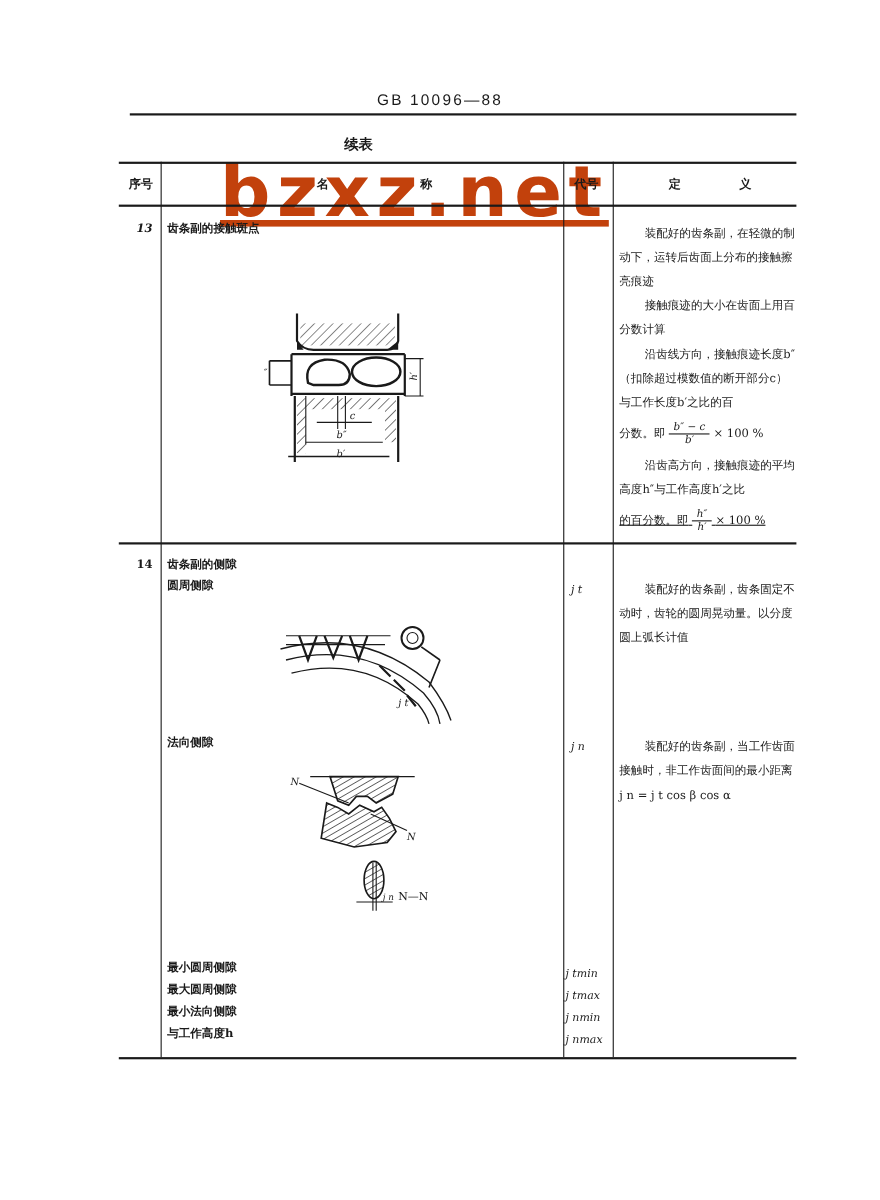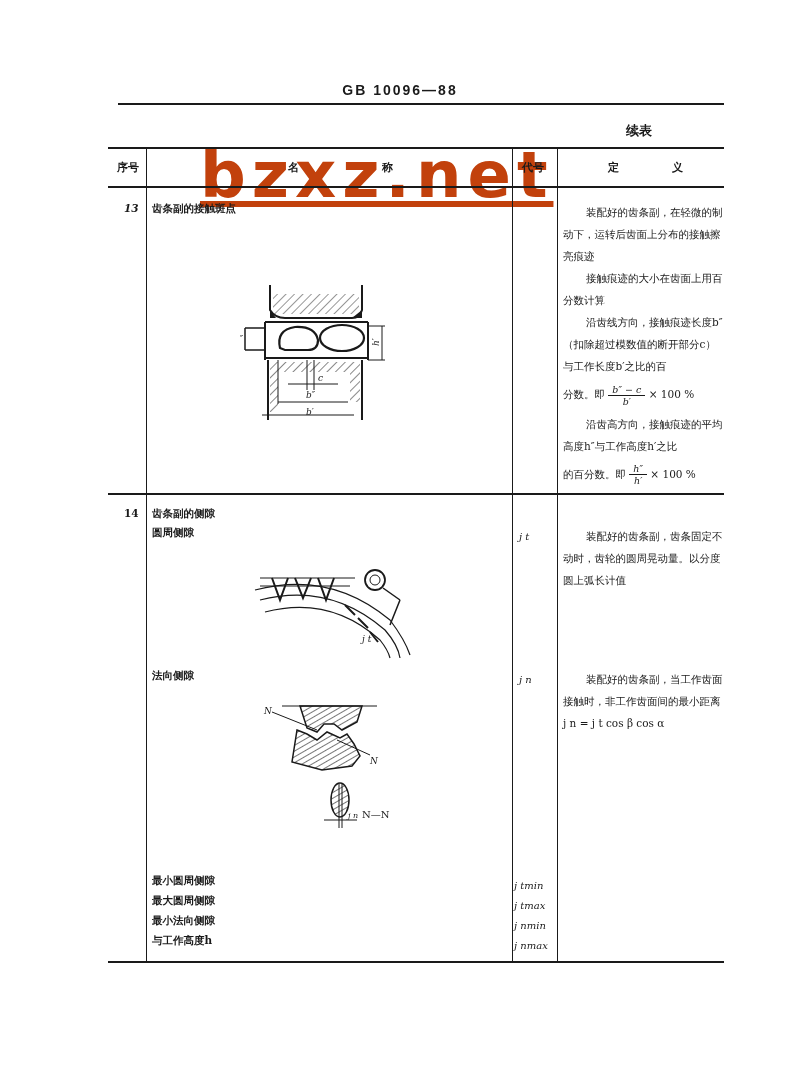--- a/index.html
+++ b/index.html
@@ -1,22 +1,22 @@
 <!DOCTYPE html>
 <html><head>
 <meta charset="utf-8">
 <style>
   html, body { margin: 0; padding: 0; background: #ffffff; }
   body { width: 800px; height: 1091px; position: relative; overflow: hidden;
          font-family: "DejaVu Serif", "Liberation Serif", serif; color: #1a1a1a; }
   .abs { position: absolute; }
-  .std-title { left: 0; width: 800px; top: 82px; text-align: center; font-weight: bold;
+  .std-title { left: 0; width: 800px; top: 82px; text-align: center; font-weight: normal;
                font-size: 14px; letter-spacing: 2px; font-family: "Liberation Sans", sans-serif; }
   .rule { background: #1a1a1a; }
-  .cont { left: 0; width: 652px; top: 122px; text-align: right; font-weight: bold; font-size: 13px; }
+  .cont { left: 0; width: 652px; top: 122px; text-align: center; font-weight: bold; font-size: 13px; }
   .watermark { left: 200px; top: 138px; font-size: 64px; font-weight: bold; color: #c2410c;
                font-family: "DejaVu Sans", sans-serif; letter-spacing: 6px; z-index: 0; text-decoration: underline; }
   .hdr { top: 160px; font-size: 11px; font-weight: bold; z-index: 2; }
   .txt { font-size: 10.5px; line-height: 21px; z-index: 2; }
   .bold { font-weight: bold; }
   .def { left: 563px; width: 160px; font-size: 10.5px; line-height: 22px; z-index: 2; }
   .def p { margin: 0; text-indent: 2.2em; }
   .def p.noind { text-indent: 0; }
   .frac { display: inline-block; vertical-align: middle; text-align: center; font-style: italic; font-size: 9.5px; line-height: 11px; }
   .frac .num { display: block; border-bottom: 1px solid #1a1a1a; padding: 0 4px; }
@@ -57,21 +57,21 @@
   <p>沿齿线方向，接触痕迹长度b″（扣除超过模数值的断开部分c）与工作长度b′之比的百</p>
   <p class="noind" style="margin-top:6px;">
     <span>分数。即</span>
     <span class="frac">
       <span class="num">b″ − c</span>
       <span class="den">b′</span>
     </span>
     <span>× 100 %</span>
   </p>
   <p style="margin-top:6px;">沿齿高方向，接触痕迹的平均高度h″与工作高度h′之比</p>
-  <p class="noind" style="margin-top:6px;">
+  <p class="noind" style="margin-top:6px;text-decoration:underline;">
     <span>的百分数。即</span>
     <span class="frac">
       <span class="num">h″</span>
       <span class="den">h′</span>
     </span>
     <span>× 100 %</span>
   </p>
 </div>
 
 <svg style="left:240px;top:280px;" width="160" height="145" viewBox="0 0 160 145">

